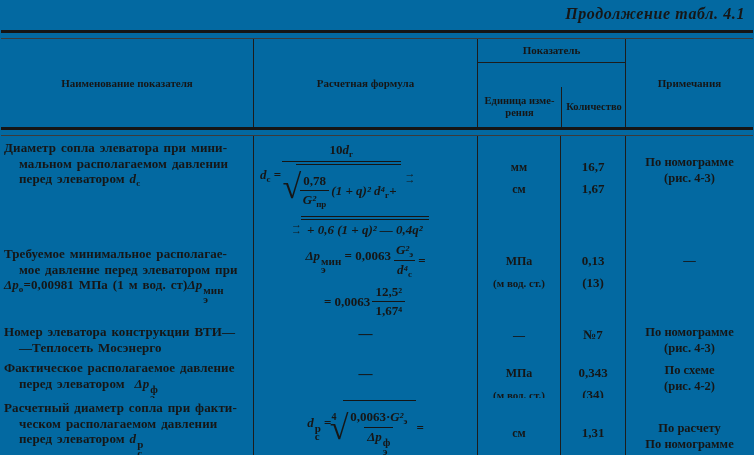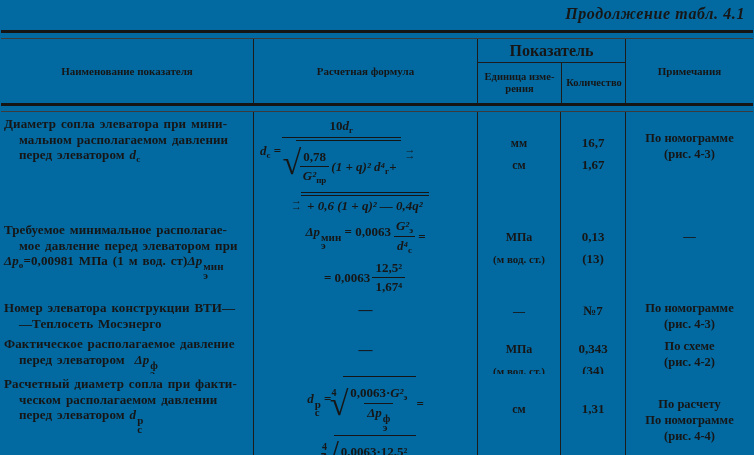--- a/index.html
+++ b/index.html
@@ -16,22 +16,22 @@
   }
   
   .tbl{ position:absolute; top:30px; left:1px; width:752px; }
   .rule-dbl{ height:5px; border-top:3px solid #151515; border-bottom:1px solid #3b3b3b; }
 
   
   .thead{ display:grid; grid-template-columns:252px 224px 148px 128px; }
   .hc{ box-sizing:border-box; font-weight:bold; font-size:11px; text-align:center; }
   .hc2,.hc34,.hc5{ border-left:1.6px solid #1c1c1c; }
   .hc1,.hc2,.hc5{ display:flex; align-items:center; justify-content:center; padding:4px 6px; }
-  .hgroup{ height:23px; line-height:23px; border-bottom:1.4px solid #1c1c1c; font-size:16px; }
-  .hsub{ display:grid; grid-template-columns:83px 65px; height:40px; }
+  .hgroup{ height:23px; line-height:23px; border-bottom:1.4px solid #1c1c1c; font-size:11px; }
+  .hsub{ display:grid; grid-template-columns:83px 65px; height:40px;margin-top:24px; }
   .hsubc{ box-sizing:border-box; display:flex; flex-direction:column; align-items:center; justify-content:center; font-size:10.5px; line-height:12px; }
   .hsub2{ border-left:1.6px solid #1c1c1c; }
 
   
   .tb{ display:grid; grid-template-columns:252px 224px 83px 65px 128px; grid-template-rows:102px 84px 36px 40px 87px; }
   .bc{ box-sizing:border-box; overflow:hidden; }
   .c2,.c3,.c4,.c5{ border-left:1.6px solid #1c1c1c; }
 
   
   .namec{ font-size:13px; font-weight:bold; line-height:15.5px; padding:4px 2px 0 3px; letter-spacing:0.1px; word-spacing:1.5px; }

